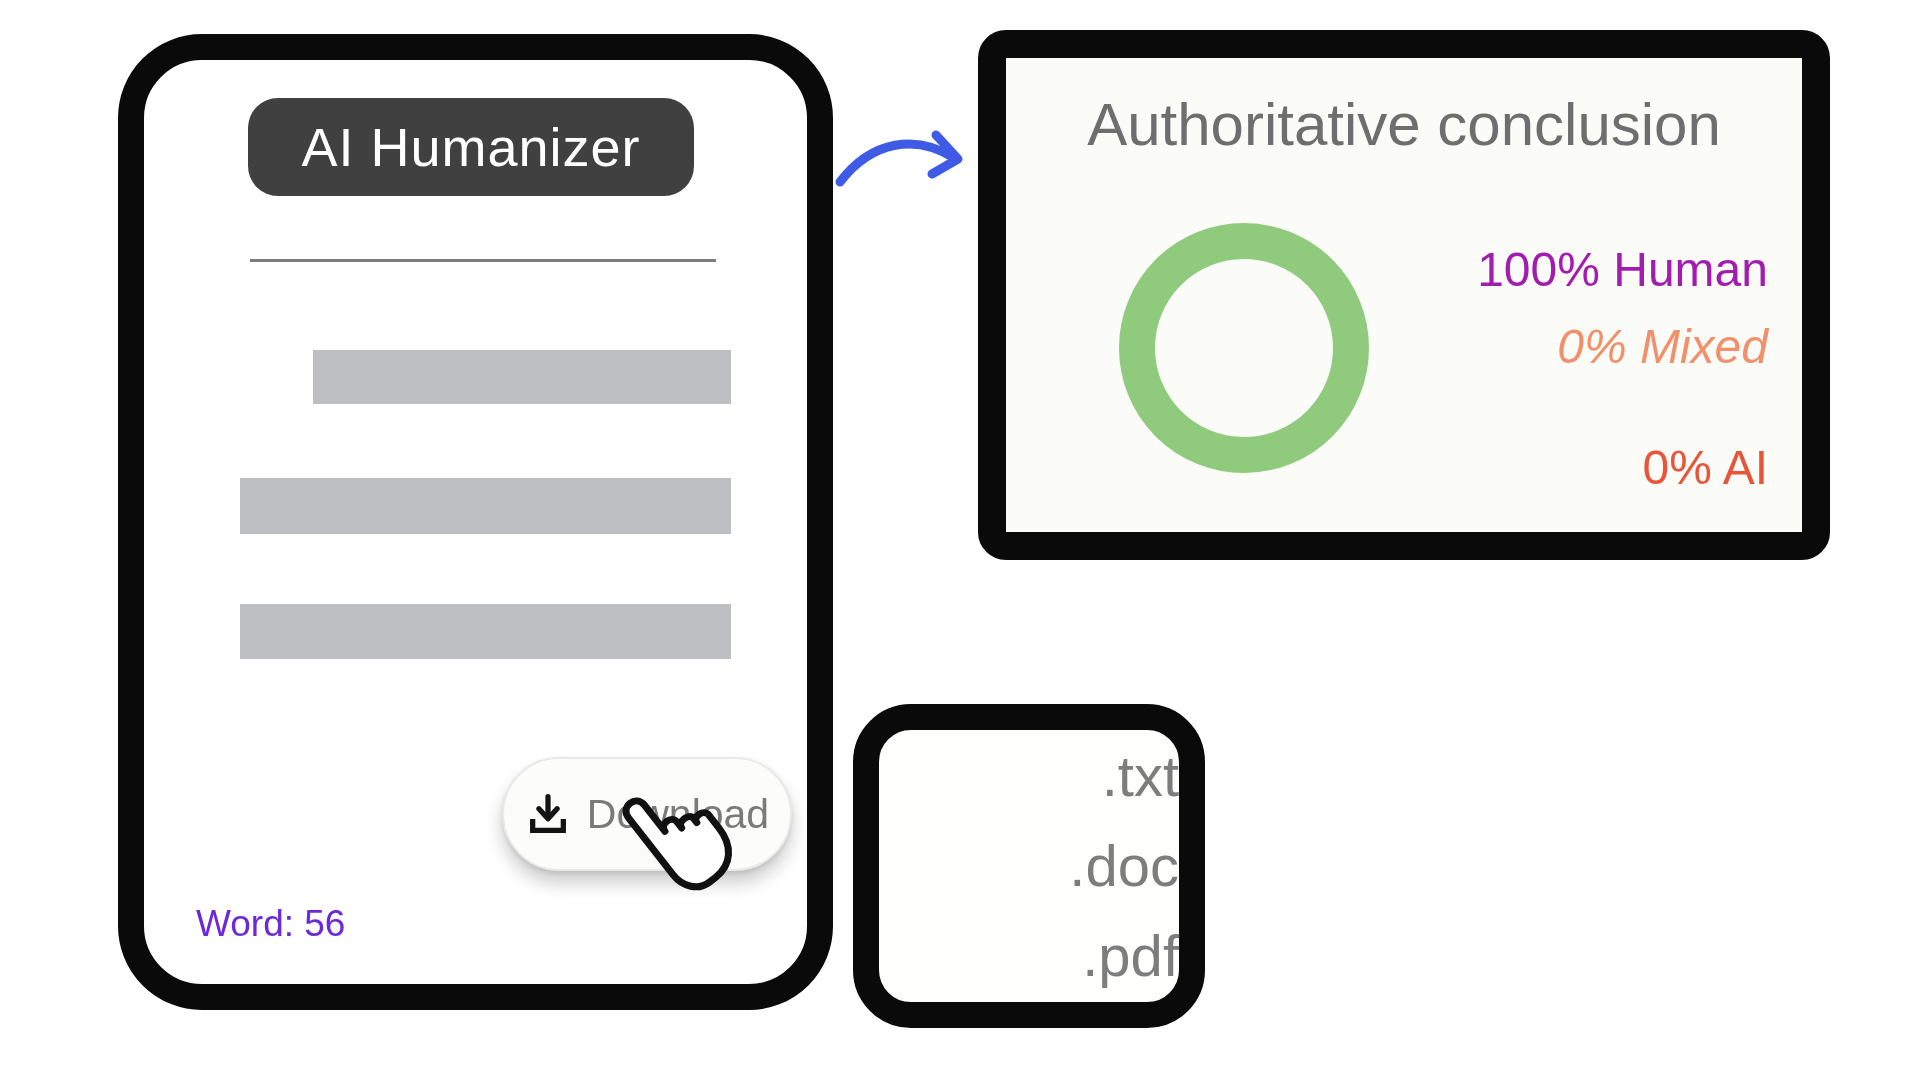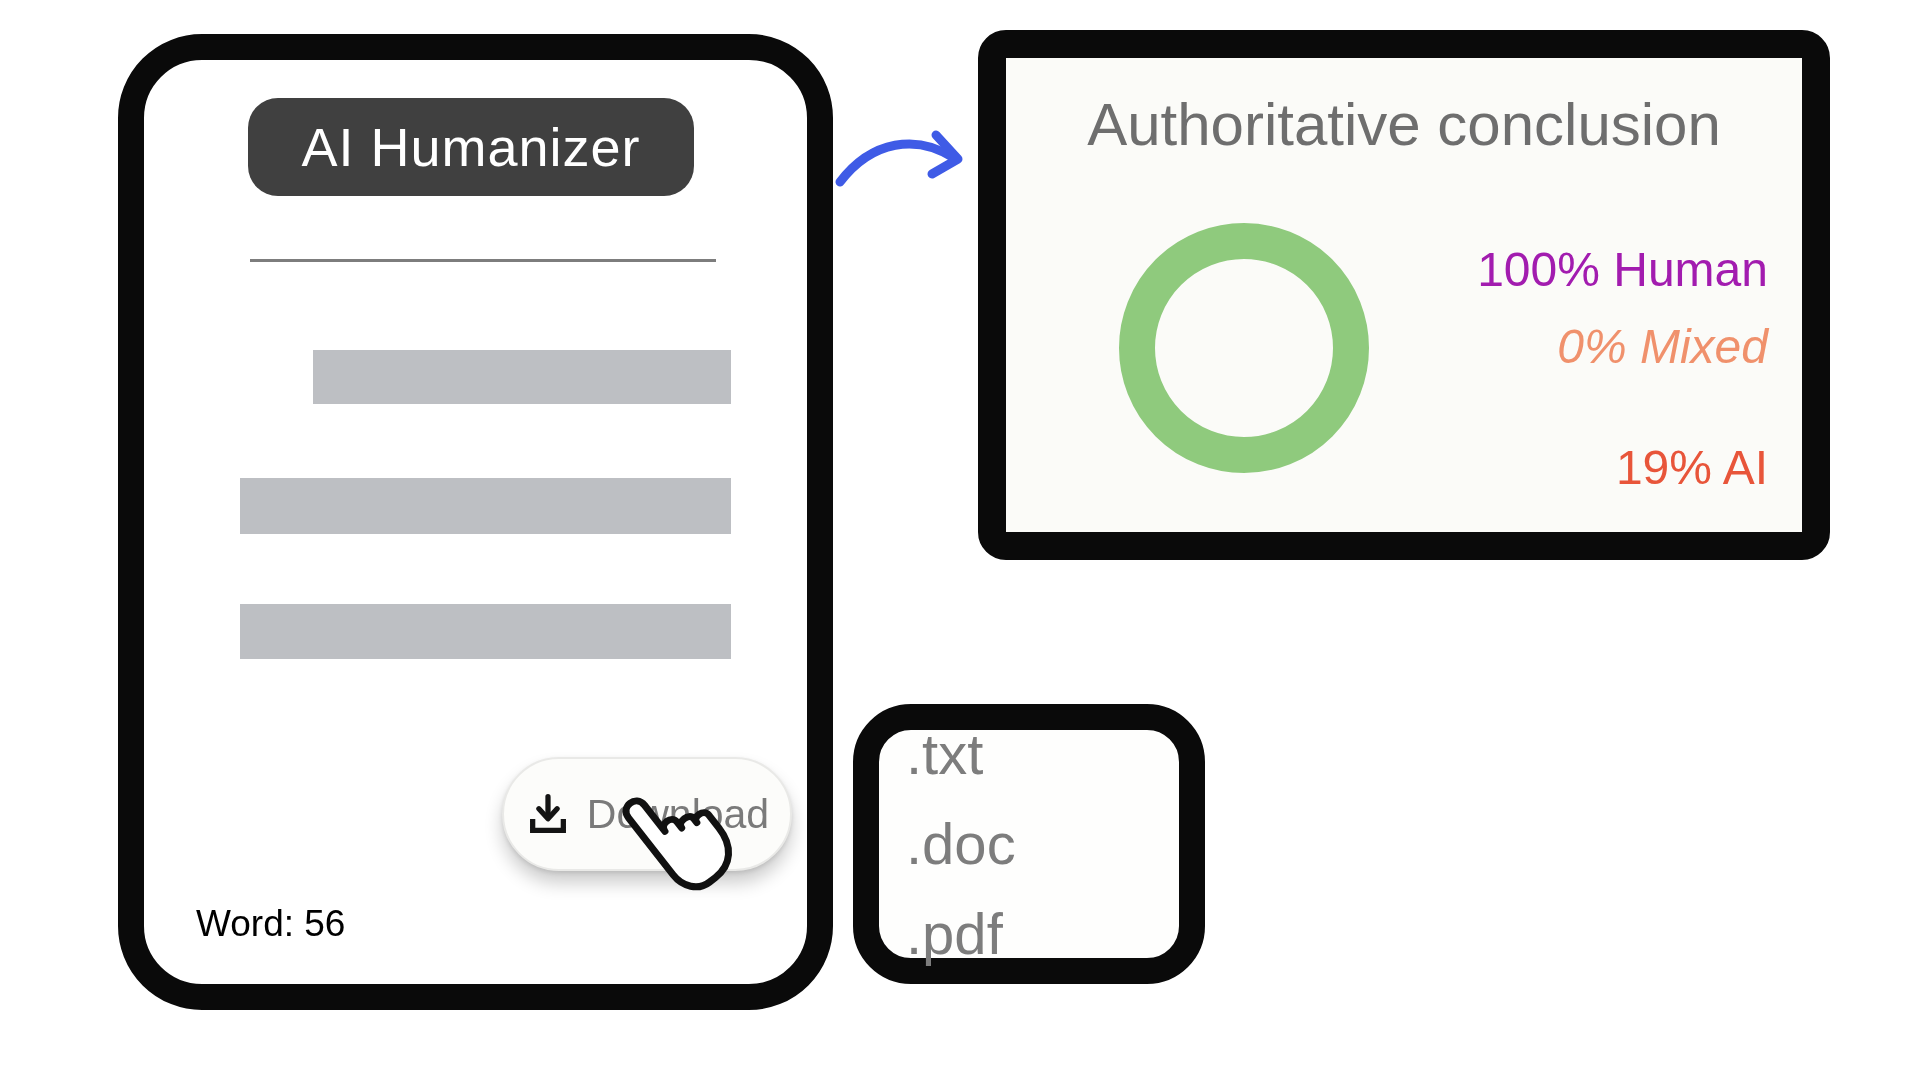--- a/index.html
+++ b/index.html
@@ -9,24 +9,24 @@
 
   
   .card { position:absolute; background:#ffffff; border:26px solid #0a0a0a; }
 
   #editor-card { left:118px; top:34px; width:715px; height:976px;
                  border-radius:84px; background:#ffffff; z-index:2; }
 
   #result-card { left:978px; top:30px; width:852px; height:530px;
                  border-width:28px; border-radius:28px; background:#fbfbf8; z-index:2; }
 
-  #formats-card { left:853px; top:704px; width:352px; height:280px;
+  #formats-card { left:853px; top:704px; width:352px; height:324px;
                   border-radius:58px; background:#fefefd; z-index:6;
                   display:flex; flex-direction:column; justify-content:center;
-                  align-items:flex-start; gap:32px;padding-left:27px; }
+                  align-items:flex-end; gap:32px; }
 
   
   .badge { position:absolute; left:104px; top:38px; width:446px; height:98px;
            background:#404040; border-radius:30px; display:flex;
            align-items:center; justify-content:center;
            color:#ffffff; font-size:54px; font-weight:500; letter-spacing:1px; }
 
   .divider { position:absolute; left:106px; top:199px; width:466px; height:3px;
              background:#7d7d7d; }
 
@@ -37,21 +37,21 @@
 
   .download-btn { position:absolute; left:358px; top:697px; width:290px; height:114px;
                   background:#fcfcfa; border:2px solid #e9e9e7; border-radius:60px;
                   display:flex; align-items:center; justify-content:center; gap:16px;
                   box-shadow:0 12px 18px rgba(0,0,0,0.20), 0 2px 4px rgba(0,0,0,0.10);
                   cursor:pointer; }
   .download-btn .label { font-size:41px; color:#7a7a7a; }
   .download-btn svg { display:block; }
 
   .counters { position:absolute; left:52px; top:843px; display:flex; 
-              font-size:37px; color:#000000; white-space:nowrap; }
+              font-size:37px; color:#6d28d9; white-space:nowrap; }
 
   
   .result-title { position:absolute; left:0; top:32px; width:100%;
                   text-align:center; font-size:60px; color:#6e6e6e; }
 
   .donut-wrap { position:absolute; left:105px; top:157px; width:266px; height:266px; }
 
   .metric { position:absolute; right:34px; font-size:48px; line-height:50px;
             white-space:nowrap; }
   .metric.human { top:143px; color:#a21caf;margin-top:44px; }
@@ -108,21 +108,21 @@
     <div class="result-title">Authoritative conclusion</div>
 
     <div class="donut-wrap">
       <svg width="266" height="266" viewBox="0 0 266 266">
         <circle cx="133" cy="133" r="107" fill="none" stroke="#8fca7d" stroke-width="36"></circle>
       </svg>
     </div>
 
     <div class="metric human">100% Human</div>
     <div class="metric mixed">0% Mixed</div>
-    <div class="metric ai">19% AI</div>
+    <div class="metric ai">0% AI</div>
   </div>
 
   <svg id="hand-cursor" viewBox="0 0 100 110">
     <g transform="rotate(-38 50 55)">
       <path d="M31 74
                L31 20
                C31 9 47 9 47 20
                L47 46
                C47 39 59 39 59 46
                L59 52

